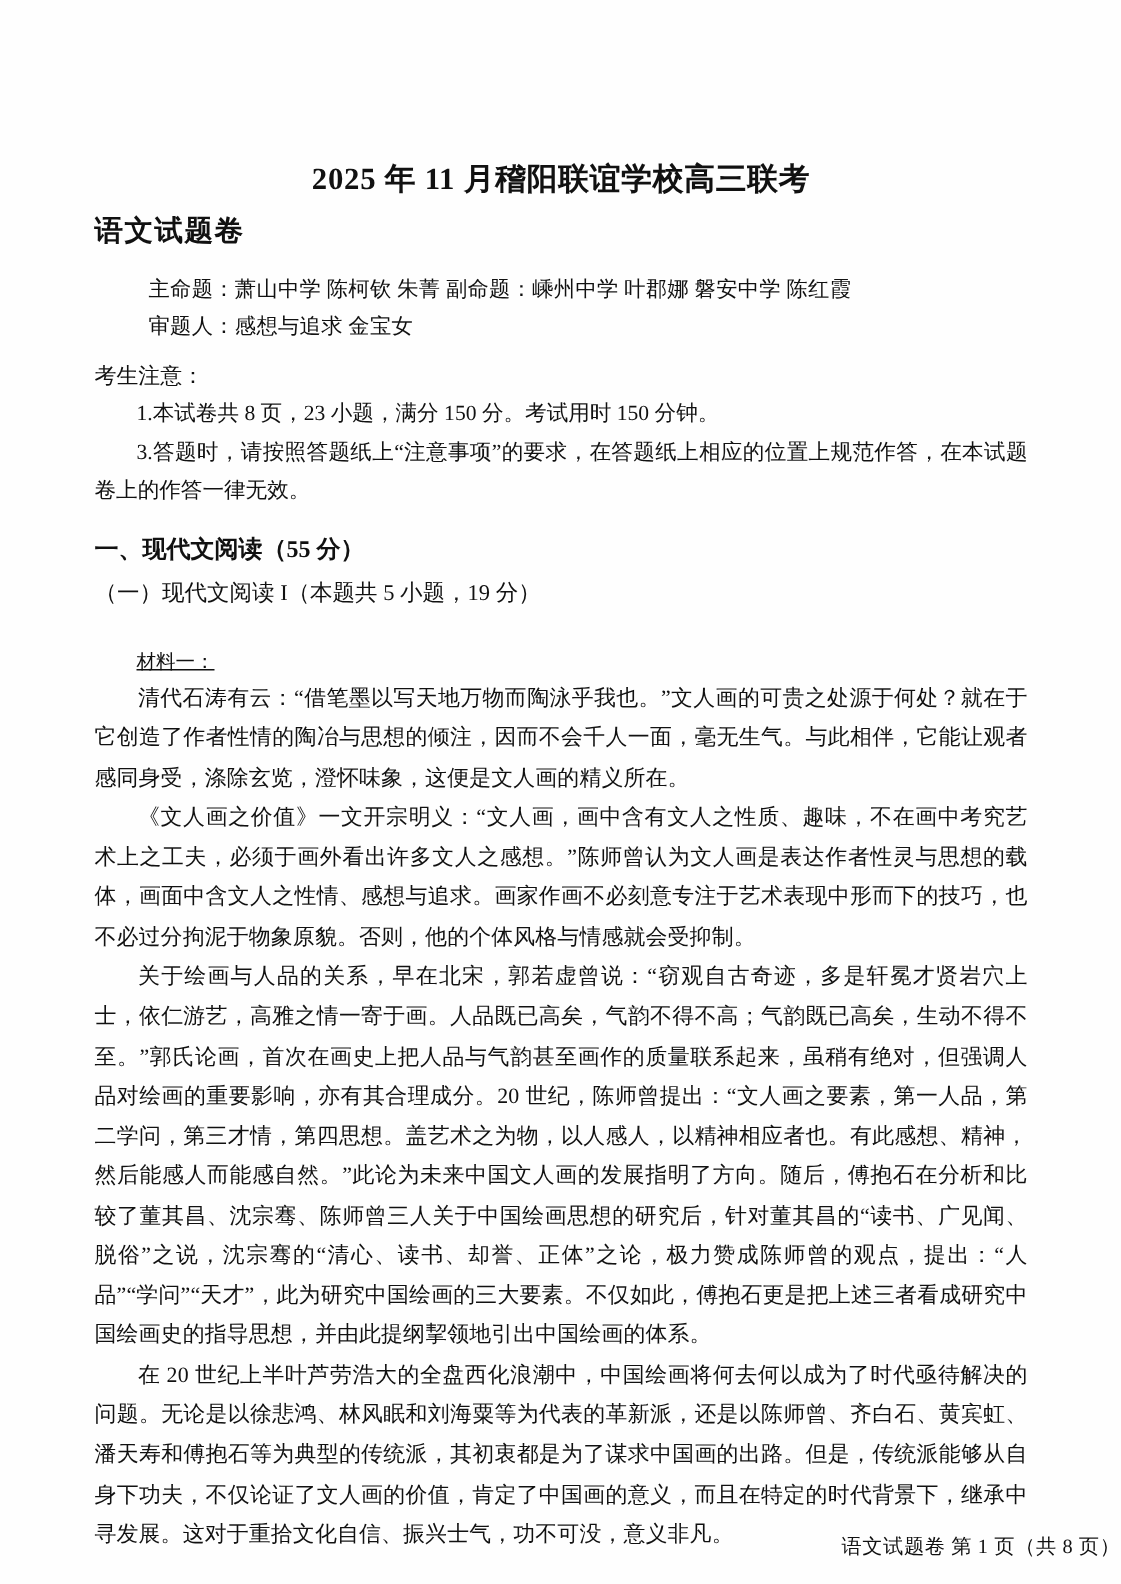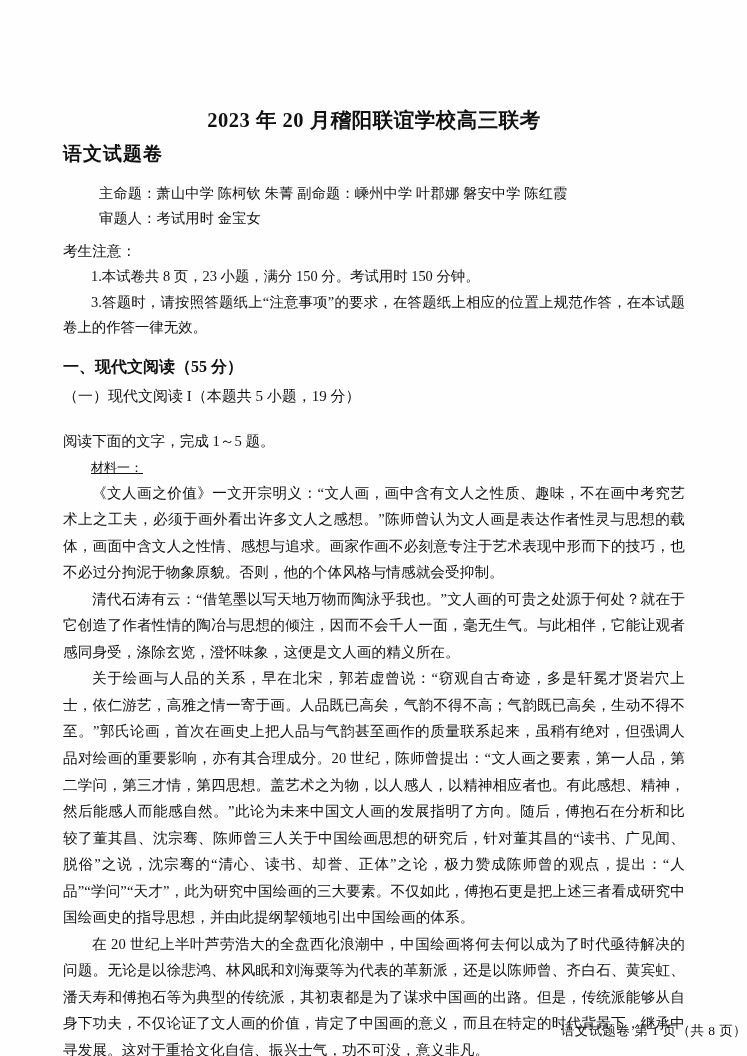--- a/index.html
+++ b/index.html
@@ -107,36 +107,35 @@
     font-size: 13.5px;
     letter-spacing: 0.4px;
   }
 </style>
 </head>
 <body>
 
 <div class="page">
   <div class="inner">
 
-    <h1 class="doc-title">2023 年 20 月稽阳联谊学校高三联考</h1>
+    <h1 class="doc-title">2025 年 11 月稽阳联谊学校高三联考</h1>
     <h2 class="doc-subtitle">语文试题卷</h2>
 
     <p class="meta-line">主命题：萧山中学  陈柯钦  朱菁    副命题：嵊州中学  叶郡娜   磐安中学  陈红霞</p>
-    <p class="meta-line second">审题人：考试用时  金宝女</p>
+    <p class="meta-line second">审题人：感想与追求  金宝女</p>
 
     <p class="notice-head">考生注意：</p>
     <p class="notice-item">1.本试卷共 8 页，23 小题，满分 150 分。考试用时 150 分钟。</p>
     <p class="notice-item">3.答题时，请按照答题纸上“注意事项”的要求，在答题纸上相应的位置上规范作答，在本试题卷上的作答一律无效。</p>
 
     <p class="section-title">一、现代文阅读（55 分）</p>
     <p class="subsection-title">（一）现代文阅读 I（本题共 5 小题，19 分）</p>
-    <p class="plain-line">阅读下面的文字，完成 1～5 题。</p>
     <p class="material-label">材料一：</p>
 
+    <p class="para">清代石涛有云：“借笔墨以写天地万物而陶泳乎我也。”文人画的可贵之处源于何处？就在于它创造了作者性情的陶冶与思想的倾注，因而不会千人一面，毫无生气。与此相伴，它能让观者感同身受，涤除玄览，澄怀味象，这便是文人画的精义所在。</p>
     <p class="para">《文人画之价值》一文开宗明义：“文人画，画中含有文人之性质、趣味，不在画中考究艺术上之工夫，必须于画外看出许多文人之感想。”陈师曾认为文人画是表达作者性灵与思想的载体，画面中含文人之性情、感想与追求。画家作画不必刻意专注于艺术表现中形而下的技巧，也不必过分拘泥于物象原貌。否则，他的个体风格与情感就会受抑制。</p>
-    <p class="para">清代石涛有云：“借笔墨以写天地万物而陶泳乎我也。”文人画的可贵之处源于何处？就在于它创造了作者性情的陶冶与思想的倾注，因而不会千人一面，毫无生气。与此相伴，它能让观者感同身受，涤除玄览，澄怀味象，这便是文人画的精义所在。</p>
     <p class="para">关于绘画与人品的关系，早在北宋，郭若虚曾说：“窃观自古奇迹，多是轩冕才贤岩穴上士，依仁游艺，高雅之情一寄于画。人品既已高矣，气韵不得不高；气韵既已高矣，生动不得不至。”郭氏论画，首次在画史上把人品与气韵甚至画作的质量联系起来，虽稍有绝对，但强调人品对绘画的重要影响，亦有其合理成分。20 世纪，陈师曾提出：“文人画之要素，第一人品，第二学问，第三才情，第四思想。盖艺术之为物，以人感人，以精神相应者也。有此感想、精神，然后能感人而能感自然。”此论为未来中国文人画的发展指明了方向。随后，傅抱石在分析和比较了董其昌、沈宗骞、陈师曾三人关于中国绘画思想的研究后，针对董其昌的“读书、广见闻、脱俗”之说，沈宗骞的“清心、读书、却誉、正体”之论，极力赞成陈师曾的观点，提出：“人品”“学问”“天才”，此为研究中国绘画的三大要素。不仅如此，傅抱石更是把上述三者看成研究中国绘画史的指导思想，并由此提纲挈领地引出中国绘画的体系。</p>
     <p class="para">在 20 世纪上半叶芦劳浩大的全盘西化浪潮中，中国绘画将何去何以成为了时代亟待解决的问题。无论是以徐悲鸿、林风眠和刘海粟等为代表的革新派，还是以陈师曾、齐白石、黄宾虹、潘天寿和傅抱石等为典型的传统派，其初衷都是为了谋求中国画的出路。但是，传统派能够从自身下功夫，不仅论证了文人画的价值，肯定了中国画的意义，而且在特定的时代背景下，继承中寻发展。这对于重拾文化自信、振兴士气，功不可没，意义非凡。</p>
 
   </div>
 
   <div class="footer">语文试题卷   第 1 页（共 8 页）</div>
 </div>
 
 </body></html>

